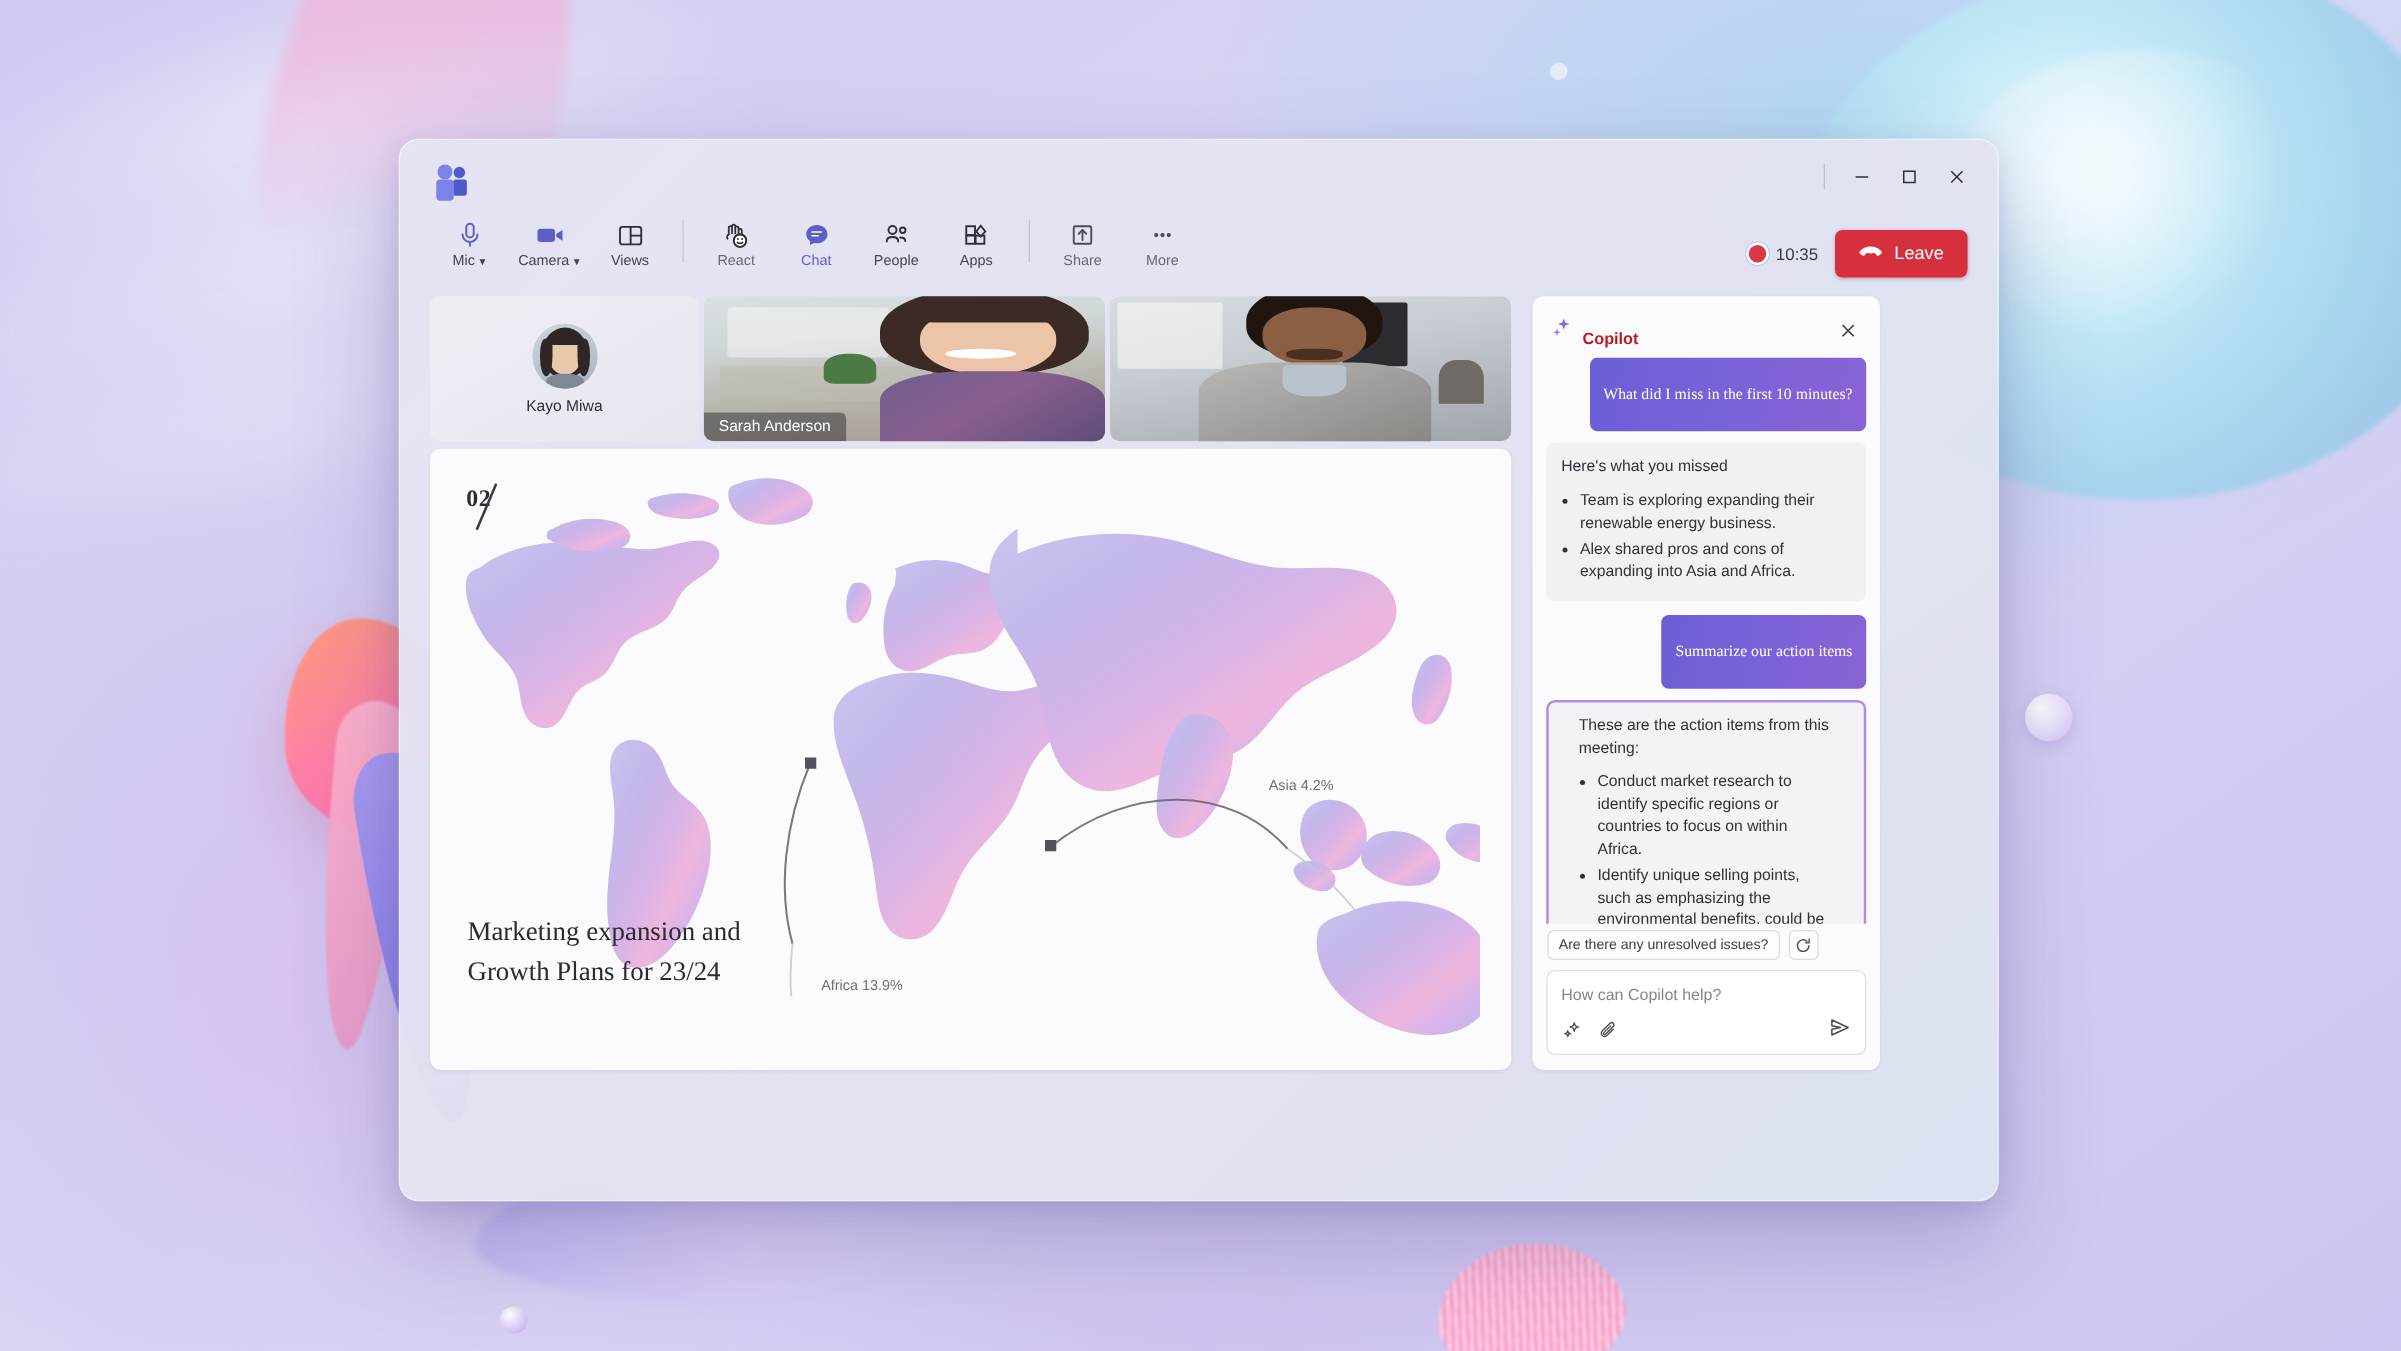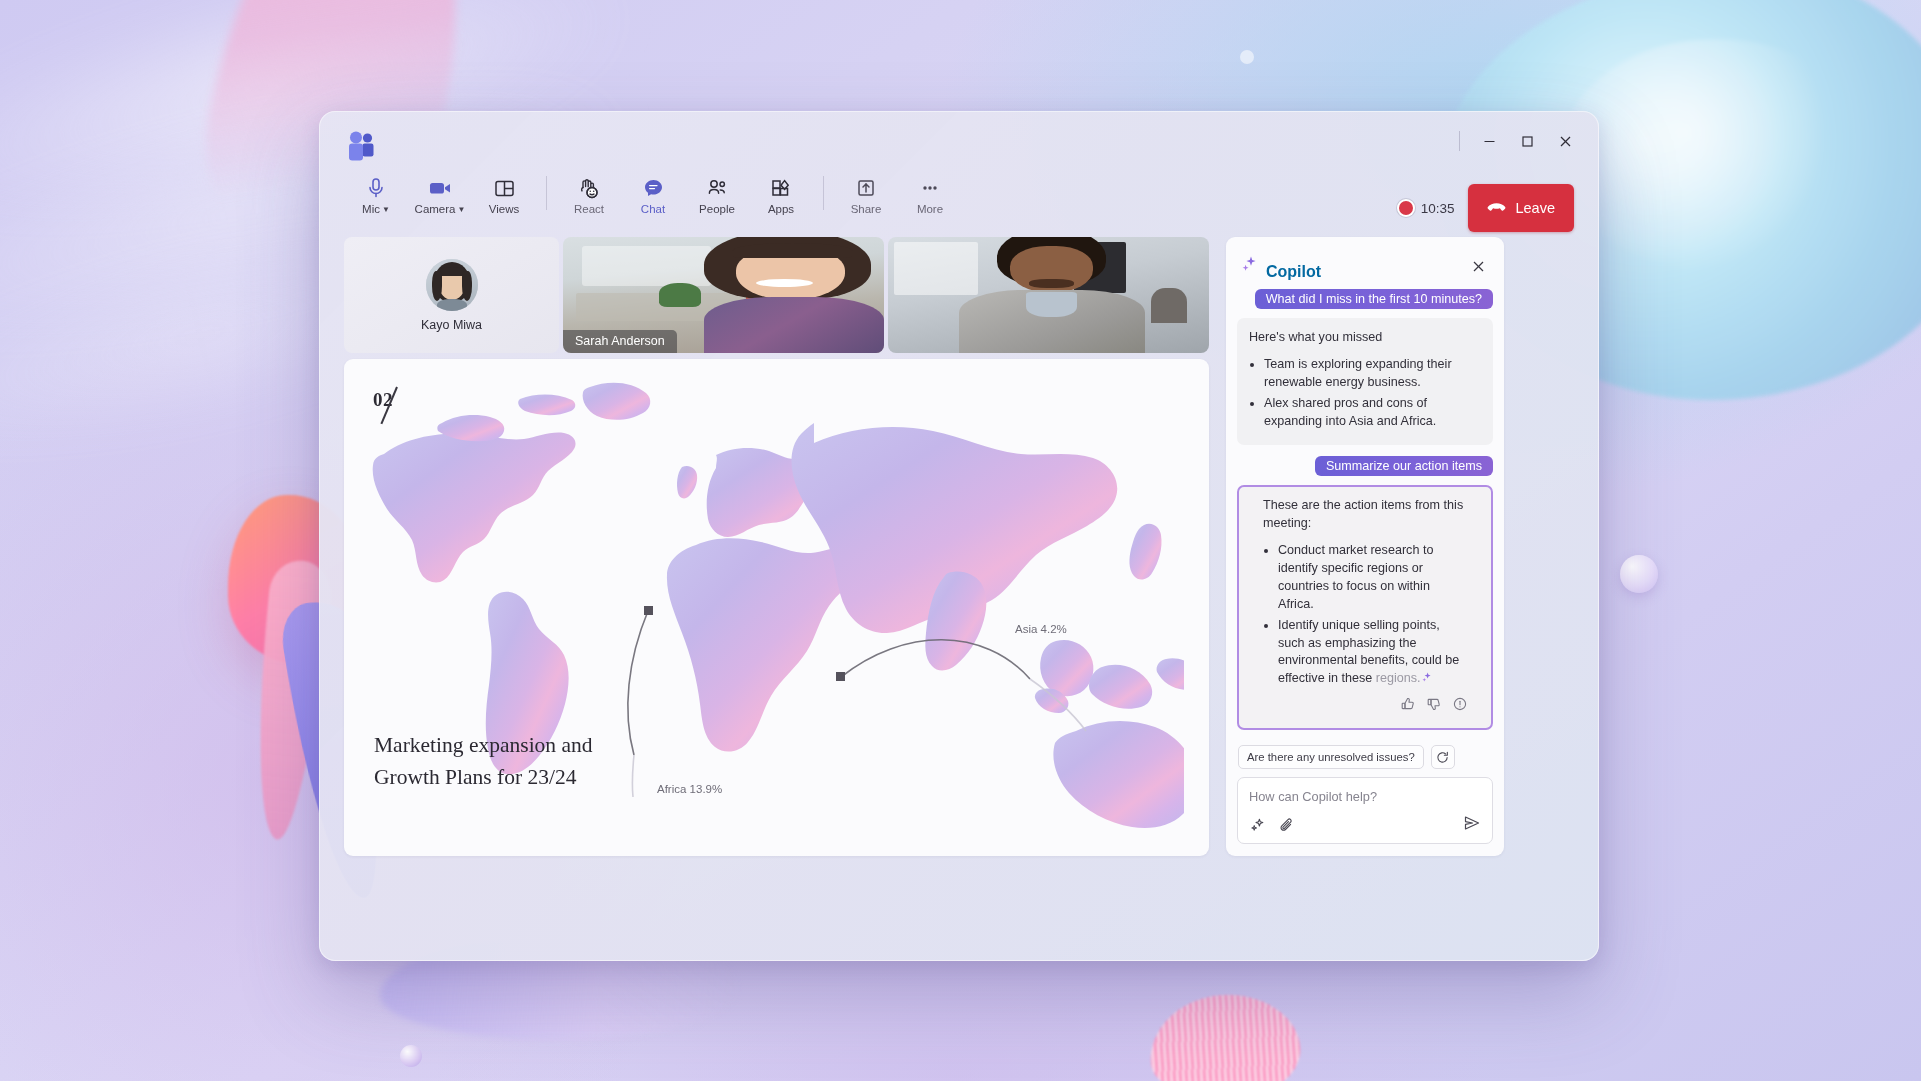--- a/index.html
+++ b/index.html
@@ -113,21 +113,21 @@
   .tdiv { width:1px; height:34px; background:rgba(90,85,120,.22); margin:2px 10px 0; }
   .chev { font-size:8px; line-height:1; position:relative; top:1px; }
 
   .tright { margin-left:auto; display:flex; align-items:center; gap:14px; padding-top:10px; }
   .rec { display:flex; align-items:center; gap:8px; }
   .recdot { width:14px; height:14px; border-radius:50%; background:#d93848;
             box-shadow:0 0 0 2px #fff, 0 0 0 3px rgba(150,150,170,.35); }
   .rectime { font-size:13.5px; color:#3a3845; }
   .leave {
     background:#d6303f; color:#fff; border:none; border-radius:6px;
-    height:48px; padding:0 19px; display:flex; align-items:center; gap:9px;
+    height:38px; padding:0 19px; display:flex; align-items:center; gap:9px;
     font-size:14.5px; font-family:inherit; cursor:pointer;
     box-shadow:0 1px 3px rgba(160,30,45,.35);
   }
 
   
   .stage { position:relative; padding:0 24px 0 24px; display:flex; gap:17px; }
   .left { width:865px; }
 
   .tiles { display:flex; gap:4px; height:116px; }
   .tile { position:relative; border-radius:8px; overflow:hidden; }
@@ -170,30 +170,31 @@
   }
   .maplabel { position:absolute; font-size:11.5px; color:#6f6d78; white-space:nowrap; }
 
   
   .copilot {
     width:278px; background:#fbfbfd; border-radius:9px; position:relative;
     display:flex; flex-direction:column; height:619px;
     box-shadow:0 1px 3px rgba(60,50,100,.07);
   }
   .cp-head { display:flex; align-items:center; padding:14px 13px 8px 14px; gap:8px; }
-  .cp-title { font-size:16px; font-weight:700; color:#0369a1;margin-top:12px; }
+  .cp-title { font-size:13px; font-weight:700; color:#b91c1c;margin-top:12px; }
   .cp-close { margin-left:auto; width:26px; height:26px; display:flex; align-items:center;
               justify-content:center; border-radius:4px; color:#3a3842; cursor:pointer; }
 
   .cp-body { flex:1; padding:0 11px; overflow:hidden; }
   .userbubble {
     margin-left:auto; width:max-content; max-width:100%;
     background:linear-gradient(100deg,#6b5fd6,#7b62d8 55%,#8a63d4);
-    color:#fff; font-size:12.6px; padding:3px 11px; border-radius:6px;
+    color:#fff; font-size:12.6px; padding:22px 11px; border-radius:6px;
     margin-bottom:9px;
+    font-family:Liberation Serif, serif;
   }
   .card {
     background:#f1f1f3; border-radius:7px; padding:11px 12px 12px;
     font-size:12.6px; color:#32303a; line-height:1.42; margin-bottom:11px;
   }
   .card.active { border:2px solid #b18ce4; padding:10px 24px 11px; background:#f3f2f4; }
   .card p { margin-bottom:9px; }
   .card ul { margin:0 0 0 15px; }
   .card li { margin-bottom:3px; }
   .streaming { color:#9b99a3; }

